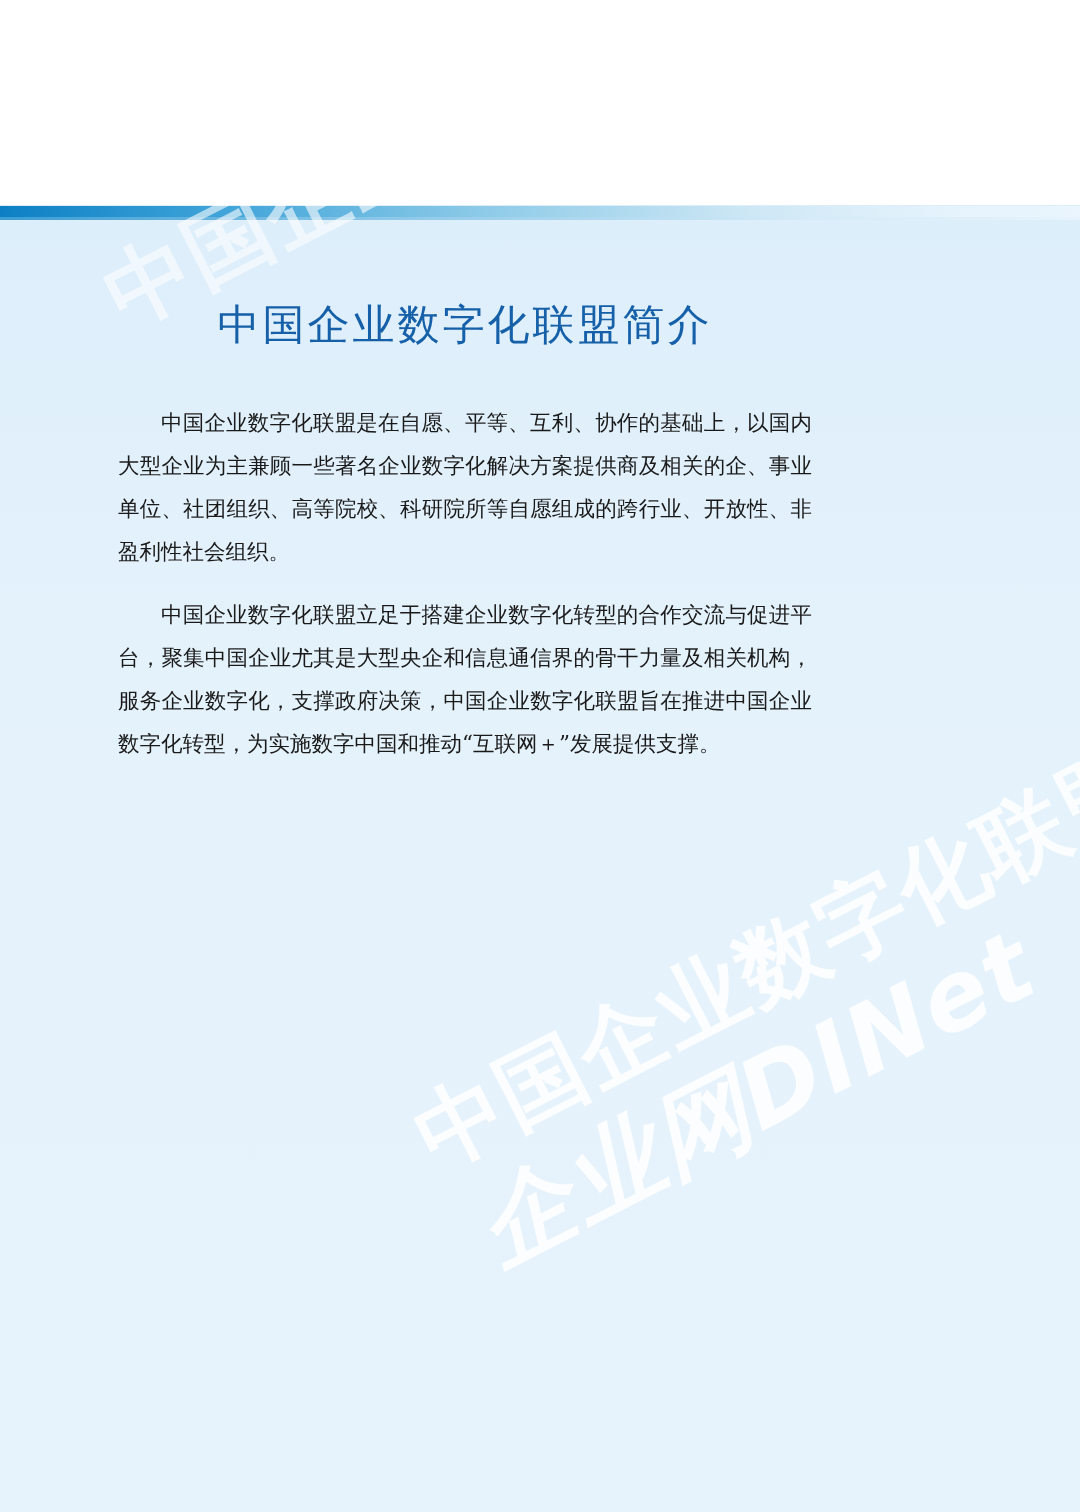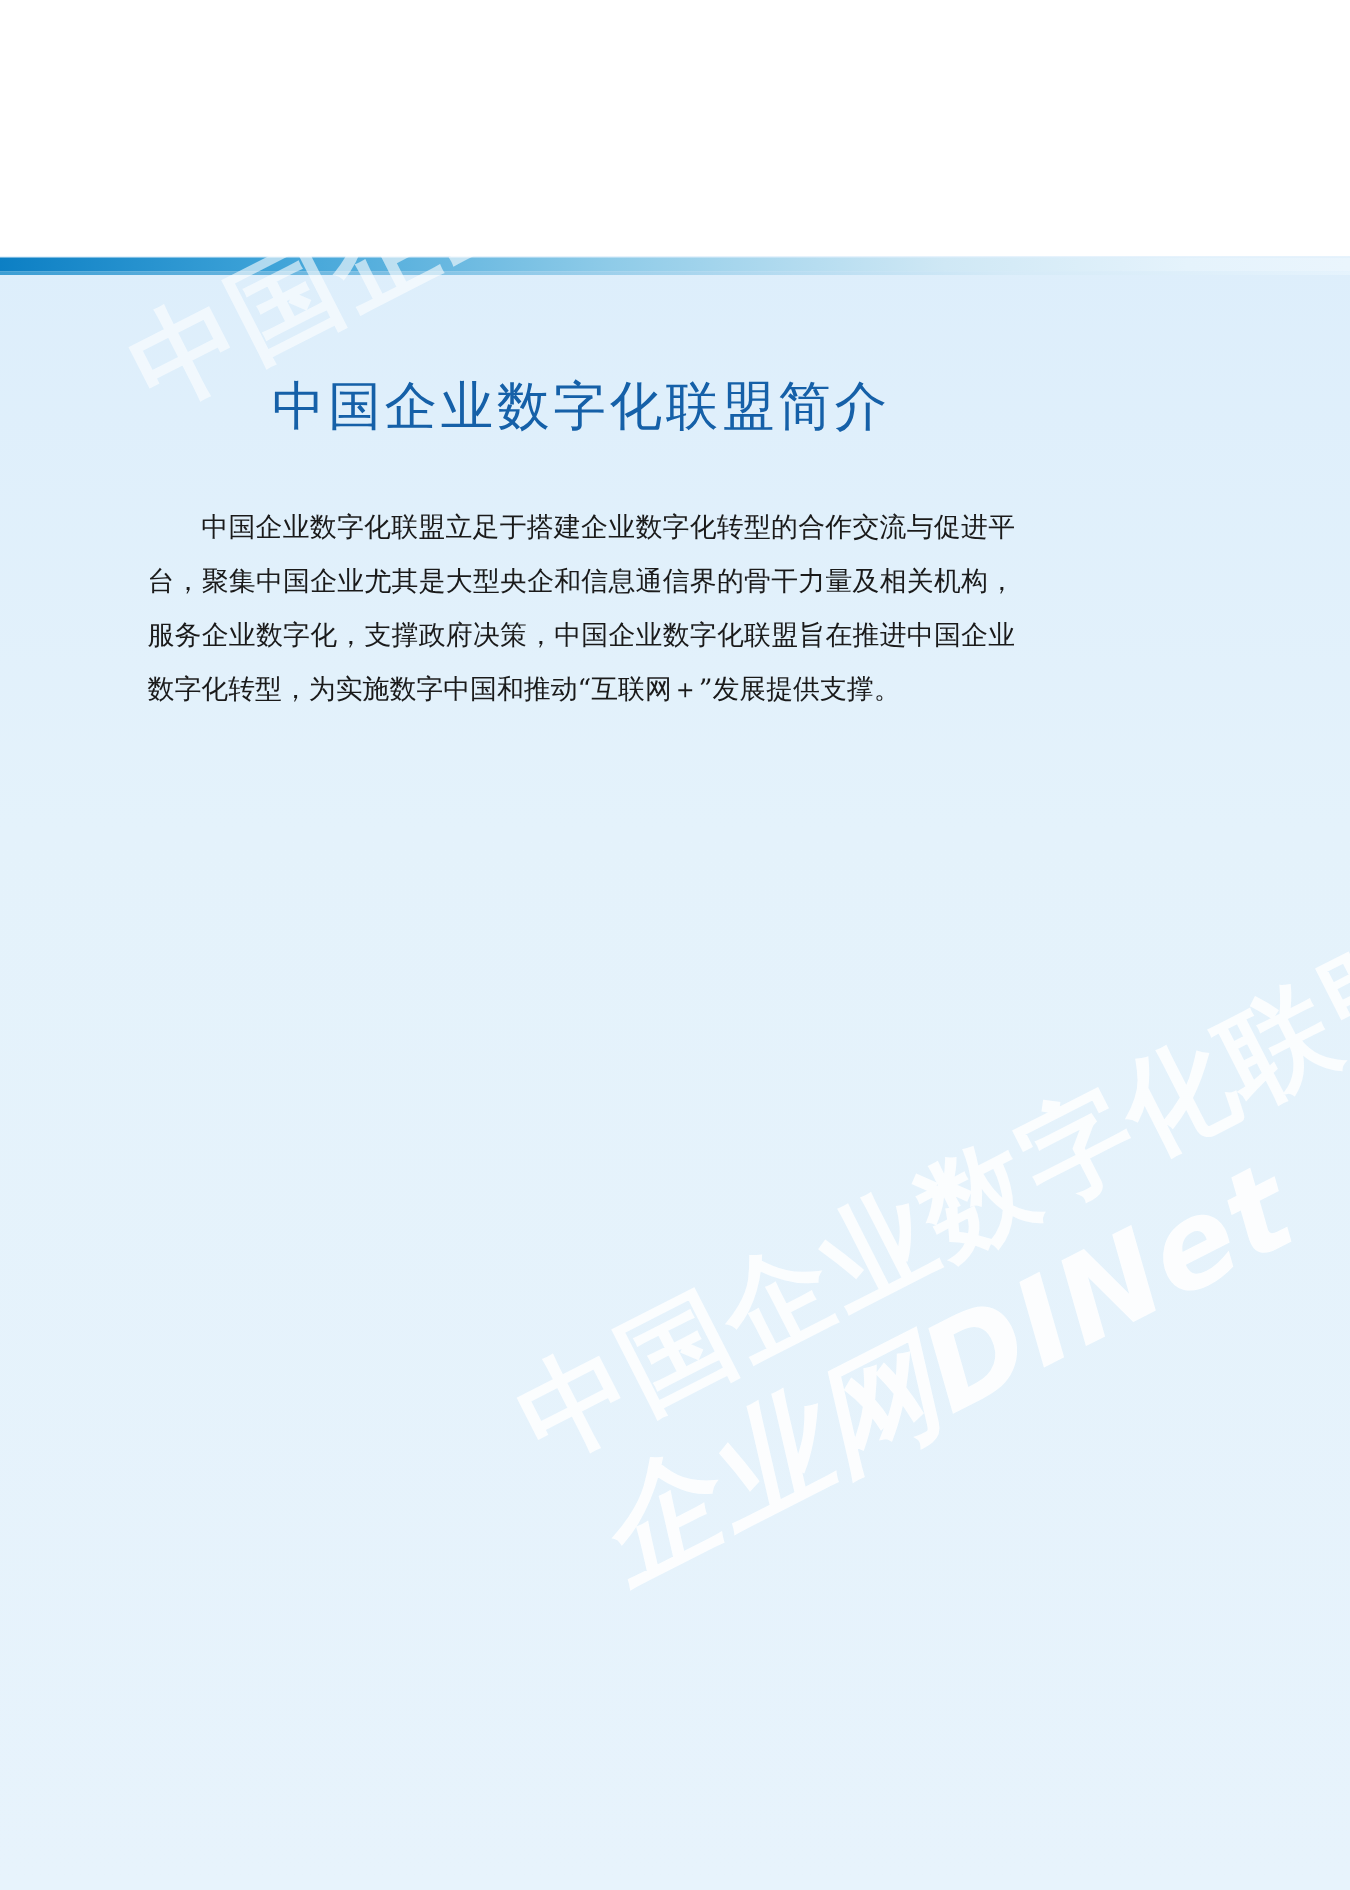--- a/index.html
+++ b/index.html
@@ -140,17 +140,18 @@
   </div>
 
   <div class="watermark wm-bottom-2">
     <span>企业网</span><span>DINet</span>
   </div>
 
   <div class="content">
     <h1 class="doc-title">中国企业数字化联盟简介</h1>
 
     <div class="paragraphs">
+      <p class="para">中国企业数字化联盟是在自愿、平等、互利、协作的基础上，以国内大型企业为主兼顾一些著名企业数字化解决方案提供商及相关的企、事业单位、社团组织、高等院校、科研院所等自愿组成的跨行业、开放性、非盈利性社会组织。</p>
       <p class="para">中国企业数字化联盟立足于搭建企业数字化转型的合作交流与促进平台，聚集中国企业尤其是大型央企和信息通信界的骨干力量及相关机构，服务企业数字化，支撑政府决策，中国企业数字化联盟旨在推进中国企业数字化转型，为实施数字中国和推动“互联网＋”发展提供支撑。</p>
     </div>
   </div>
 
 </div>
 
 </body></html>

